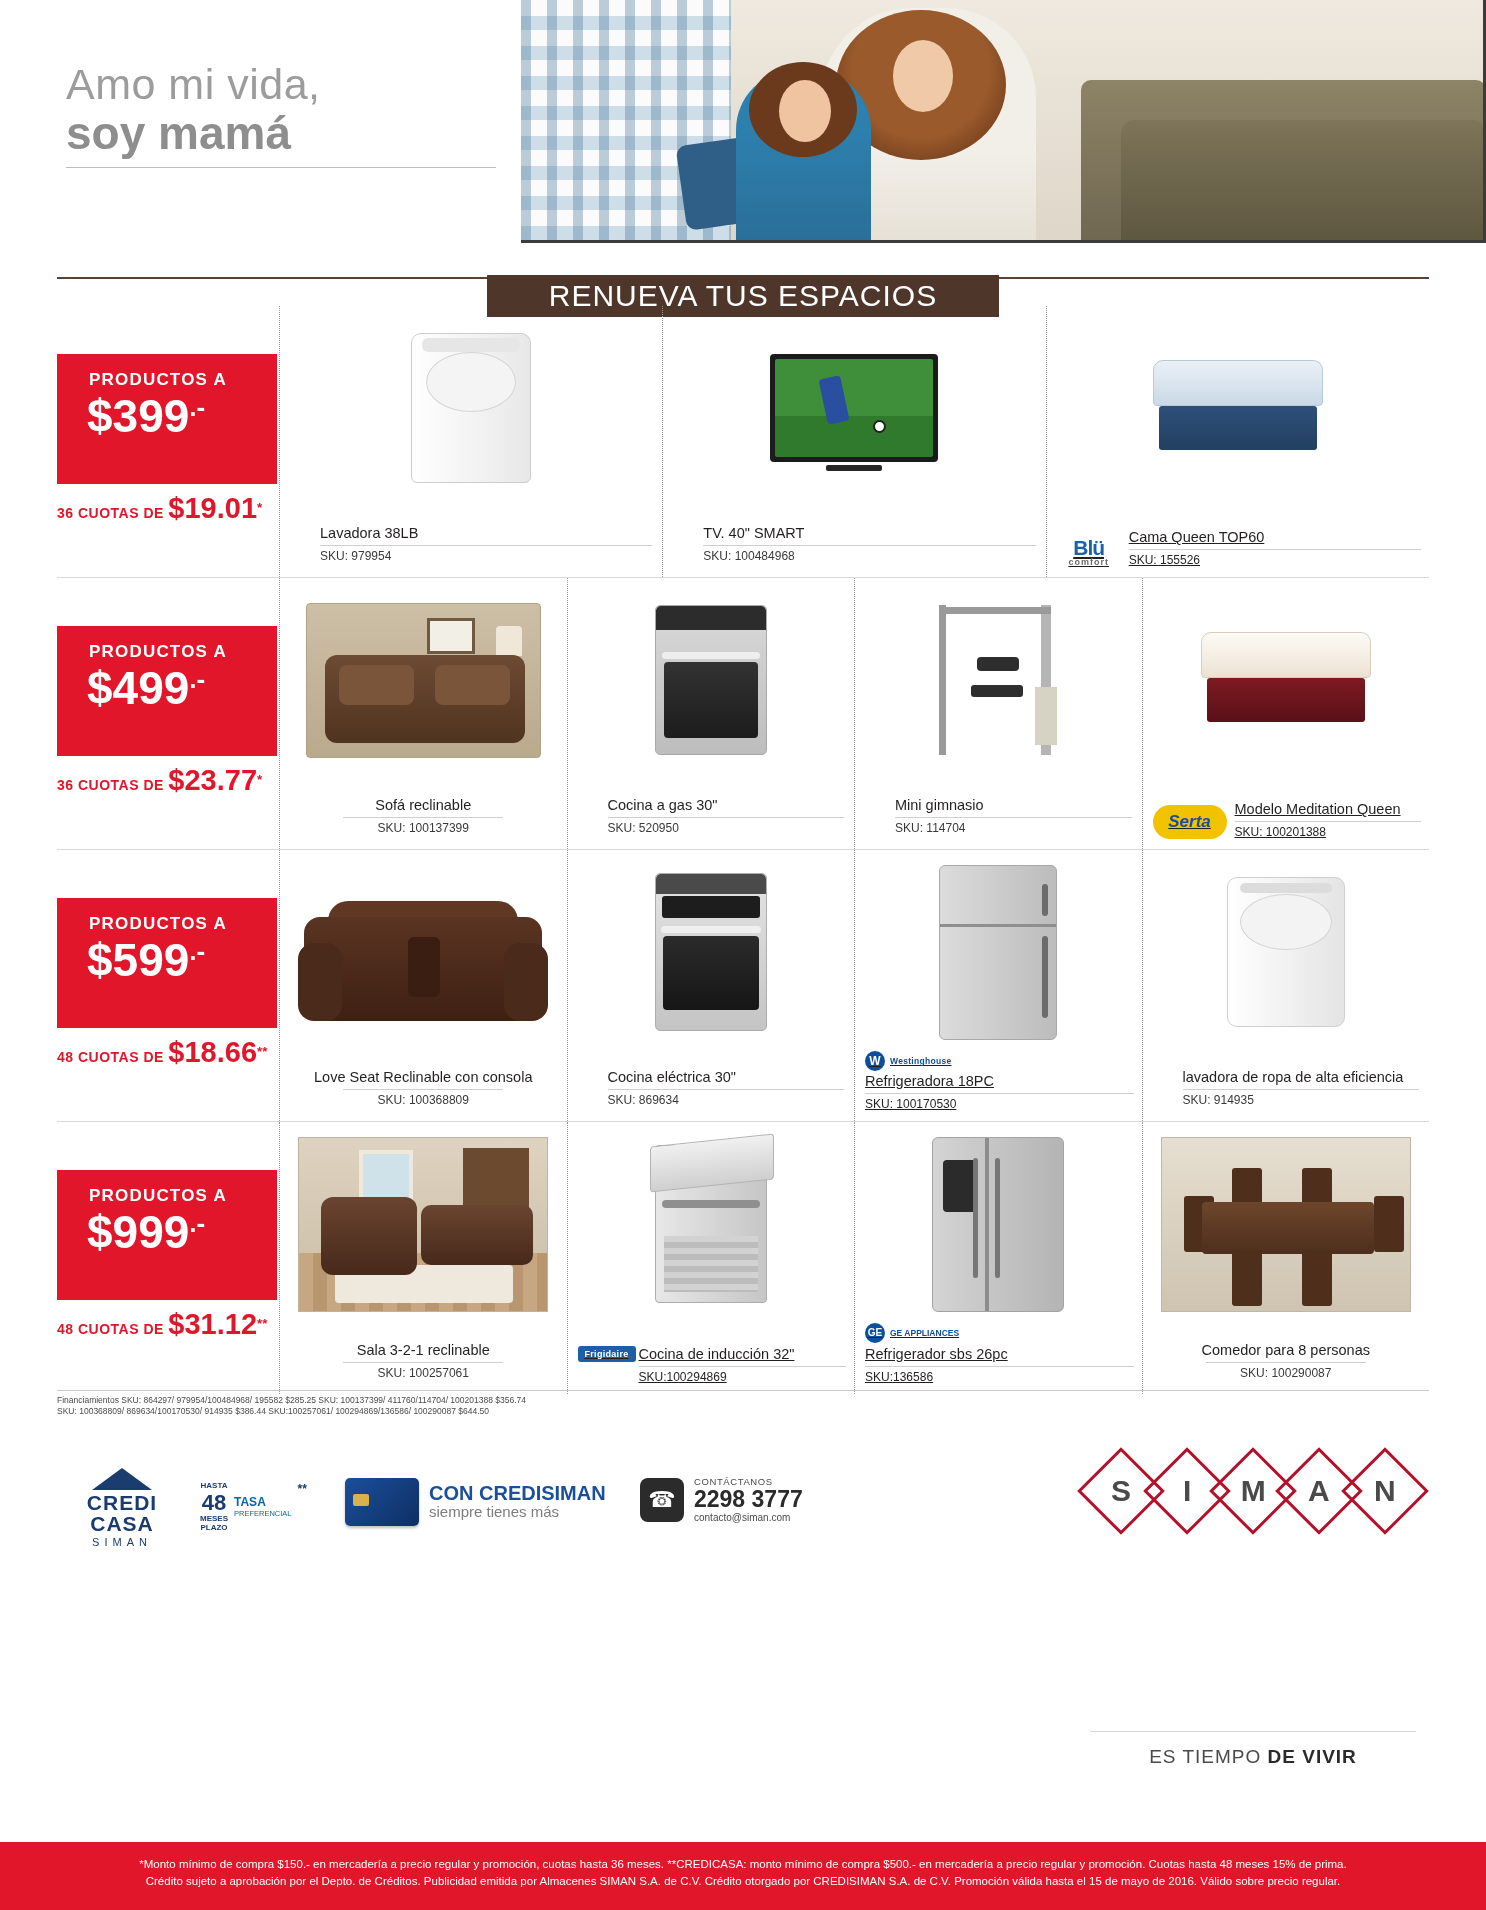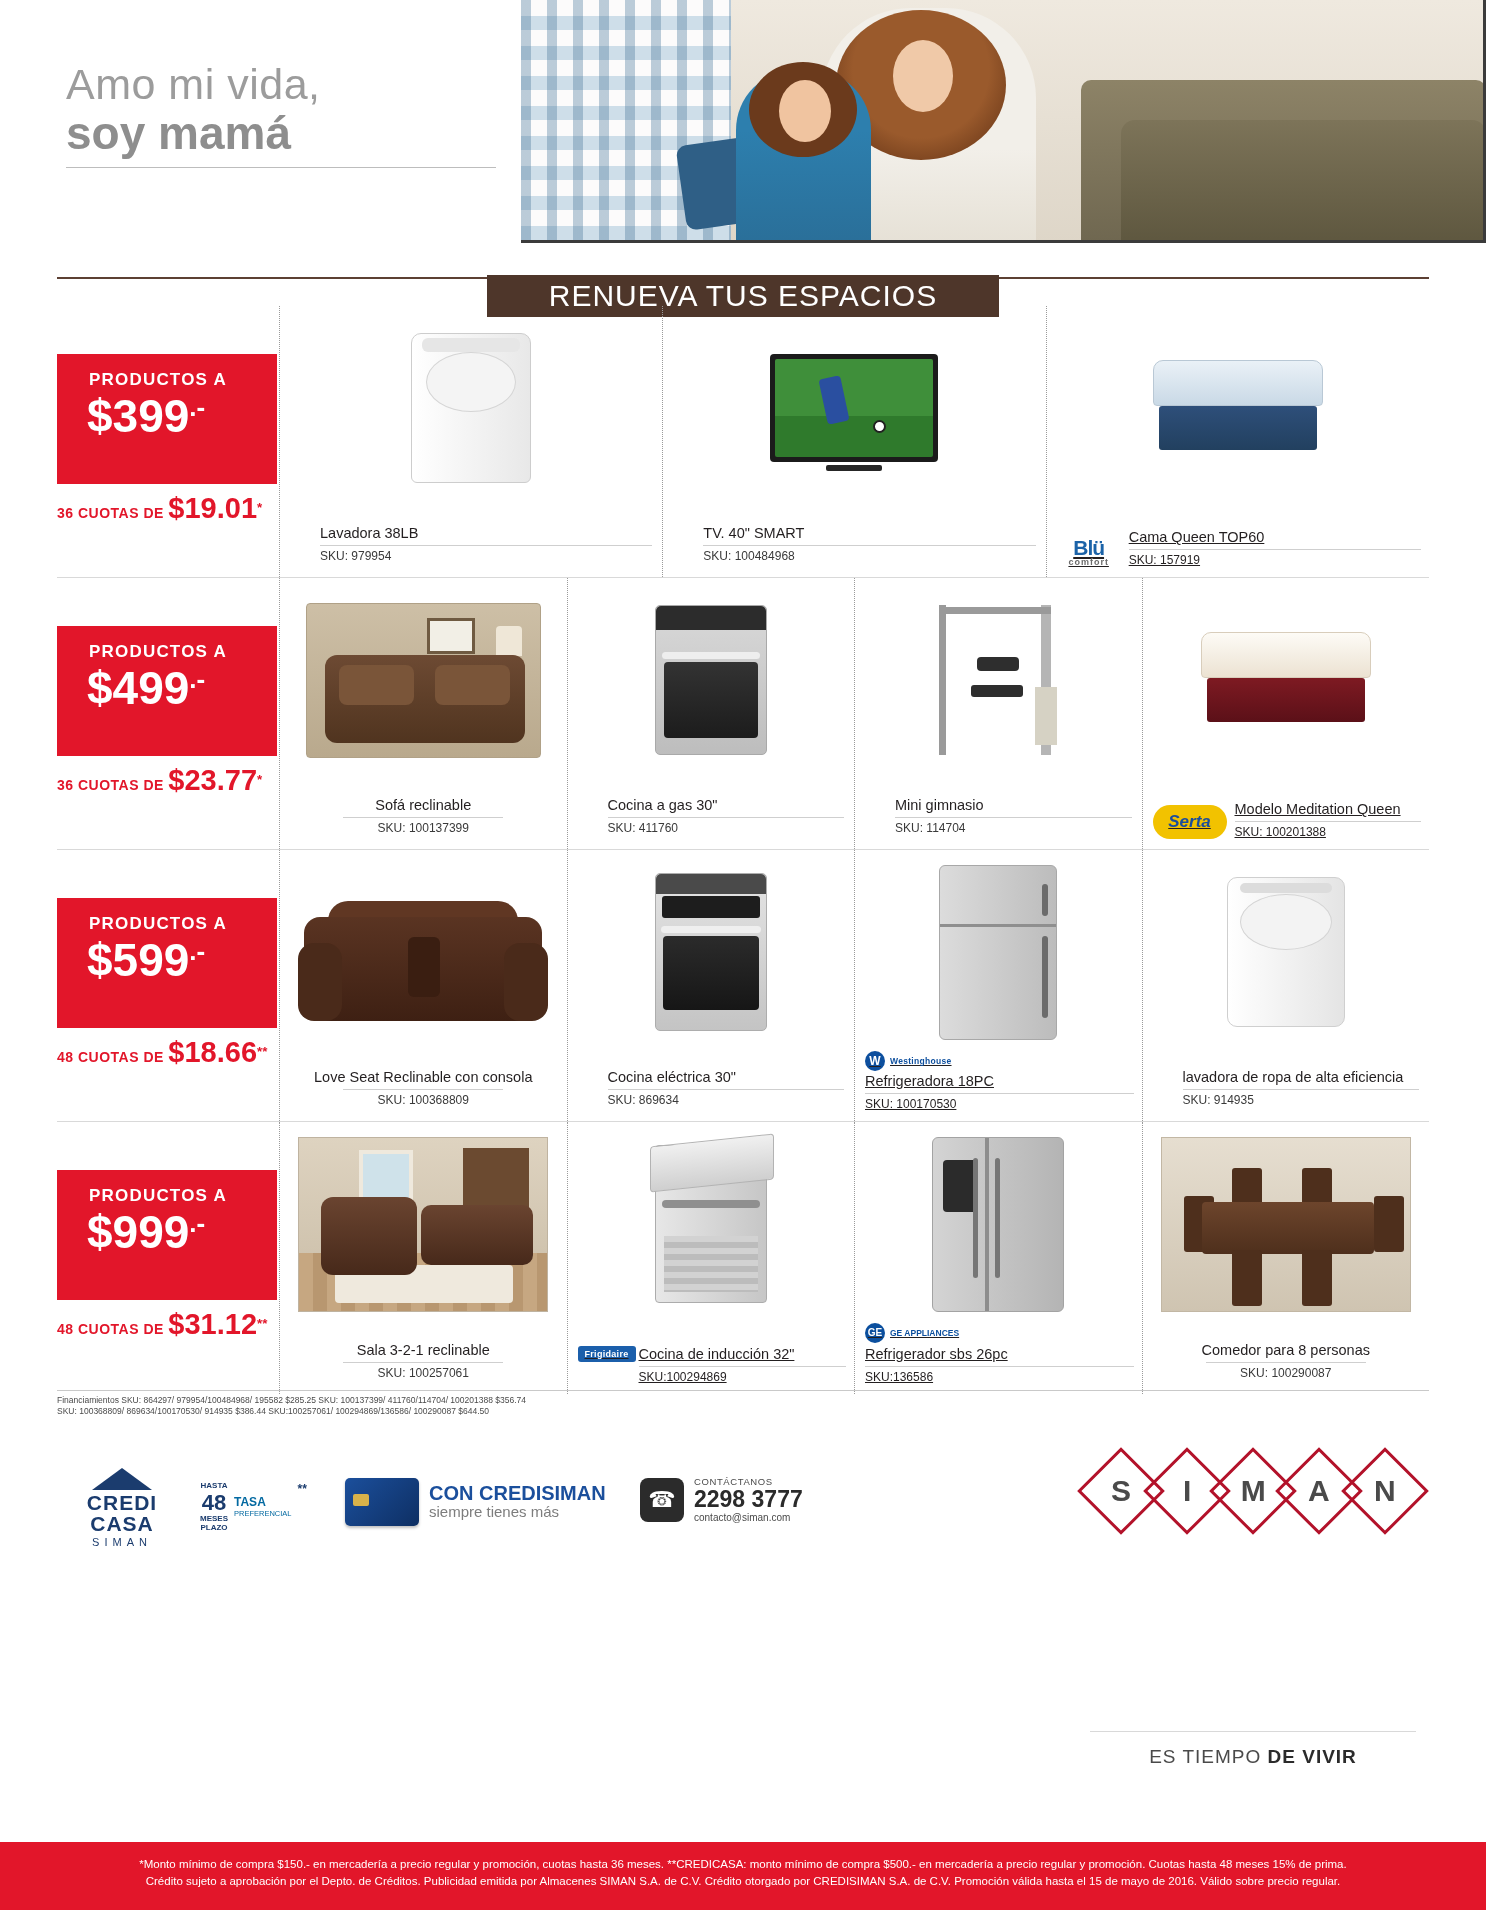--- a/index.html
+++ b/index.html
@@ -408,21 +408,21 @@
             </div>
           </div>
         <div class="brandcap">
           <div class="logo-blu">
             <div class="b1">Blü</div>
               <div class="b2">comfort</div>
           </div>
           <div class="txt">
             <div class="name">Cama Queen TOP60</div>
             <div class="hr"></div>
-            <div class="sku">SKU: 157919</div>
+            <div class="sku">SKU: 155526</div>
           </div>
         </div>
       </div>
     </div>
   </div>
 
   <div class="row">
     <div class="pricebox">
       <div class="pa">PRODUCTOS A</div>
       <div class="amount"><span>$499</span><sup>.-</sup></div>
@@ -454,21 +454,21 @@
         <div class="img">
             <div class="range">
               <div class="bk"></div>
               <div class="handle"></div>
               <div class="door"></div>
             </div>
           </div>
         <div class="cap">
           <div class="name">Cocina a gas 30"</div>
           <div class="hr"></div>
-          <div class="sku">SKU: 411760</div>
+          <div class="sku">SKU: 520950</div>
         </div>
       </div>
 
       <div class="cell">
         <div class="img">
           <div class="gym">
               <i class="p1"></i>
               <i class="p2"></i>
               <i class="bar"></i>
               <i class="pad"></i>

